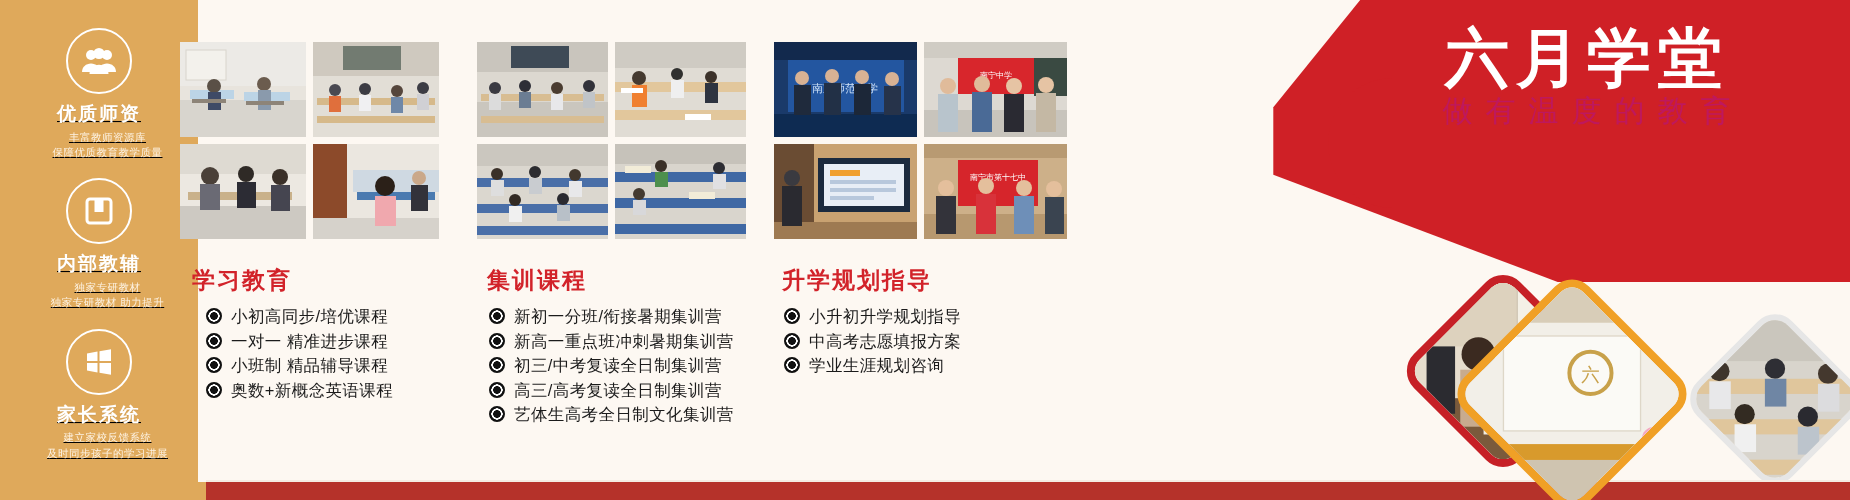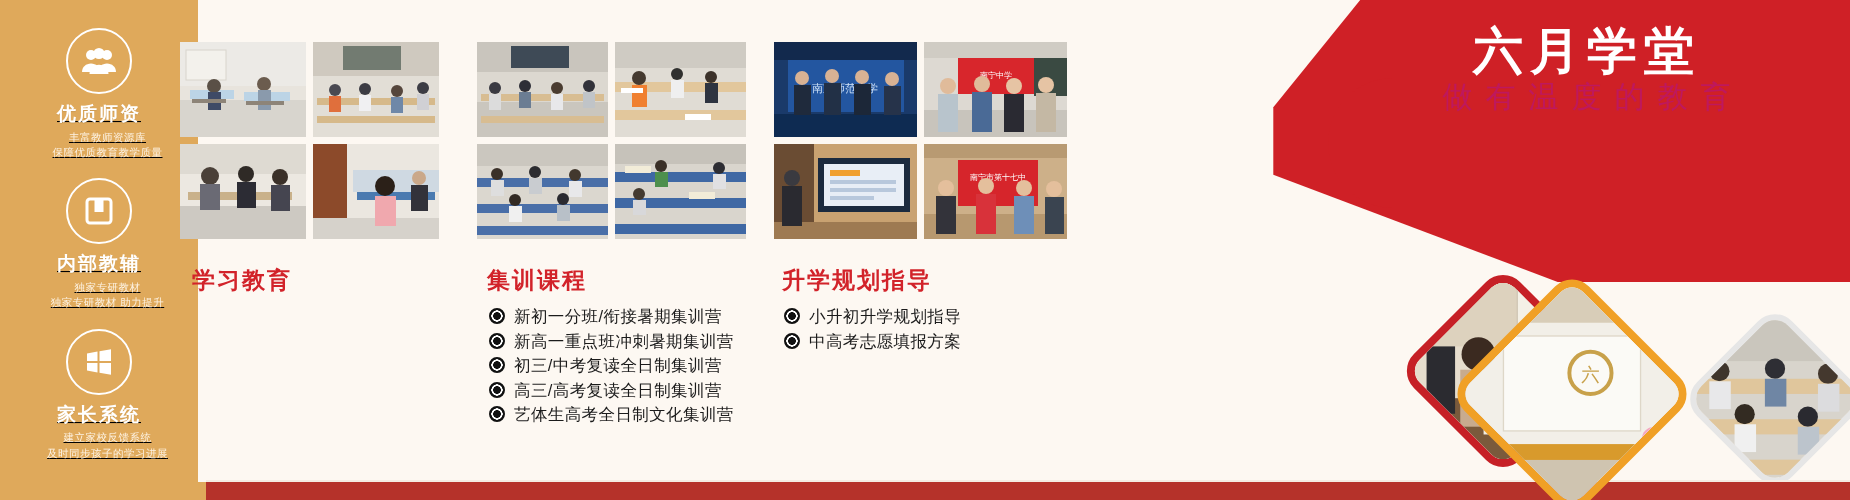--- a/index.html
+++ b/index.html
@@ -130,21 +130,21 @@
     position:absolute;left:268px;top:78px;
     width:150px;height:130px;background:#cf2026;
     border-radius:70px 0 0 70px;
   }
   .banner-txt{
     position:absolute;right:28px;top:26px;
     width:470px;text-align:center;
     z-index:3;
   }
   .brand-title{
-    color:#ffffff;font-size:50px;font-weight:bold;
+    color:#ffffff;font-size:64px;font-weight:bold;
     letter-spacing:7px;line-height:1.02;
     white-space:nowrap;
   }
   .brand-sub{
     color:#be185d;font-size:30px;font-weight:500;
     letter-spacing:13px;
     white-space:nowrap;
     padding-left:12px;
   }
 
@@ -317,20 +317,38 @@
               <rect x="44" y="48" width="78" height="8" fill="#4a7ab0"></rect>
               <rect y="74" width="126" height="21" fill="#d6d2cb"></rect>
               <circle cx="72" cy="42" r="10" fill="#2b2018"></circle>
               <rect x="62" y="52" width="21" height="30" fill="#f0a8ae"></rect>
               <circle cx="106" cy="34" r="7" fill="#caa88a"></circle>
               <rect x="98" y="41" width="17" height="26" fill="#32323a"></rect>
             </svg>
           </div>
         </div>
         <div class="sec-title">学习教育</div>
+        <ul class="bullets">
+          <li>
+              <span class="bdot"></span>
+              <span>小初高同步/培优课程</span>
+            </li>
+          <li>
+              <span class="bdot"></span>
+              <span>一对一  精准进步课程</span>
+            </li>
+          <li>
+              <span class="bdot"></span>
+              <span>小班制  精品辅导课程</span>
+            </li>
+          <li>
+              <span class="bdot"></span>
+              <span>奥数+新概念英语课程</span>
+            </li>
+        </ul>
       </div>
 
       <div class="col col-b">
         <div class="photos">
           <div class="photo">
             <svg class="ph" viewBox="0 0 131 95" preserveAspectRatio="none">
               <rect width="131" height="95" fill="#dcd8d0"></rect>
               <rect y="0" width="131" height="30" fill="#c9c5bd"></rect>
               <rect x="34" y="4" width="58" height="22" fill="#3e4a56"></rect>
               <rect y="60" width="131" height="35" fill="#cac6be"></rect>
@@ -497,20 +515,24 @@
         </div>
         <div class="sec-title">升学规划指导</div>
         <ul class="bullets">
           <li>
               <span class="bdot"></span>
               <span>小升初升学规划指导</span>
             </li>
           <li>
               <span class="bdot"></span>
               <span>中高考志愿填报方案</span>
+            </li>
+          <li>
+              <span class="bdot"></span>
+              <span>学业生涯规划咨询</span>
             </li>
         </ul>
       </div>
 
     </div>
 
     <div class="banner">
       <div class="banner-shape"></div>
       <div class="banner-round"></div>
       <div class="banner-txt">

